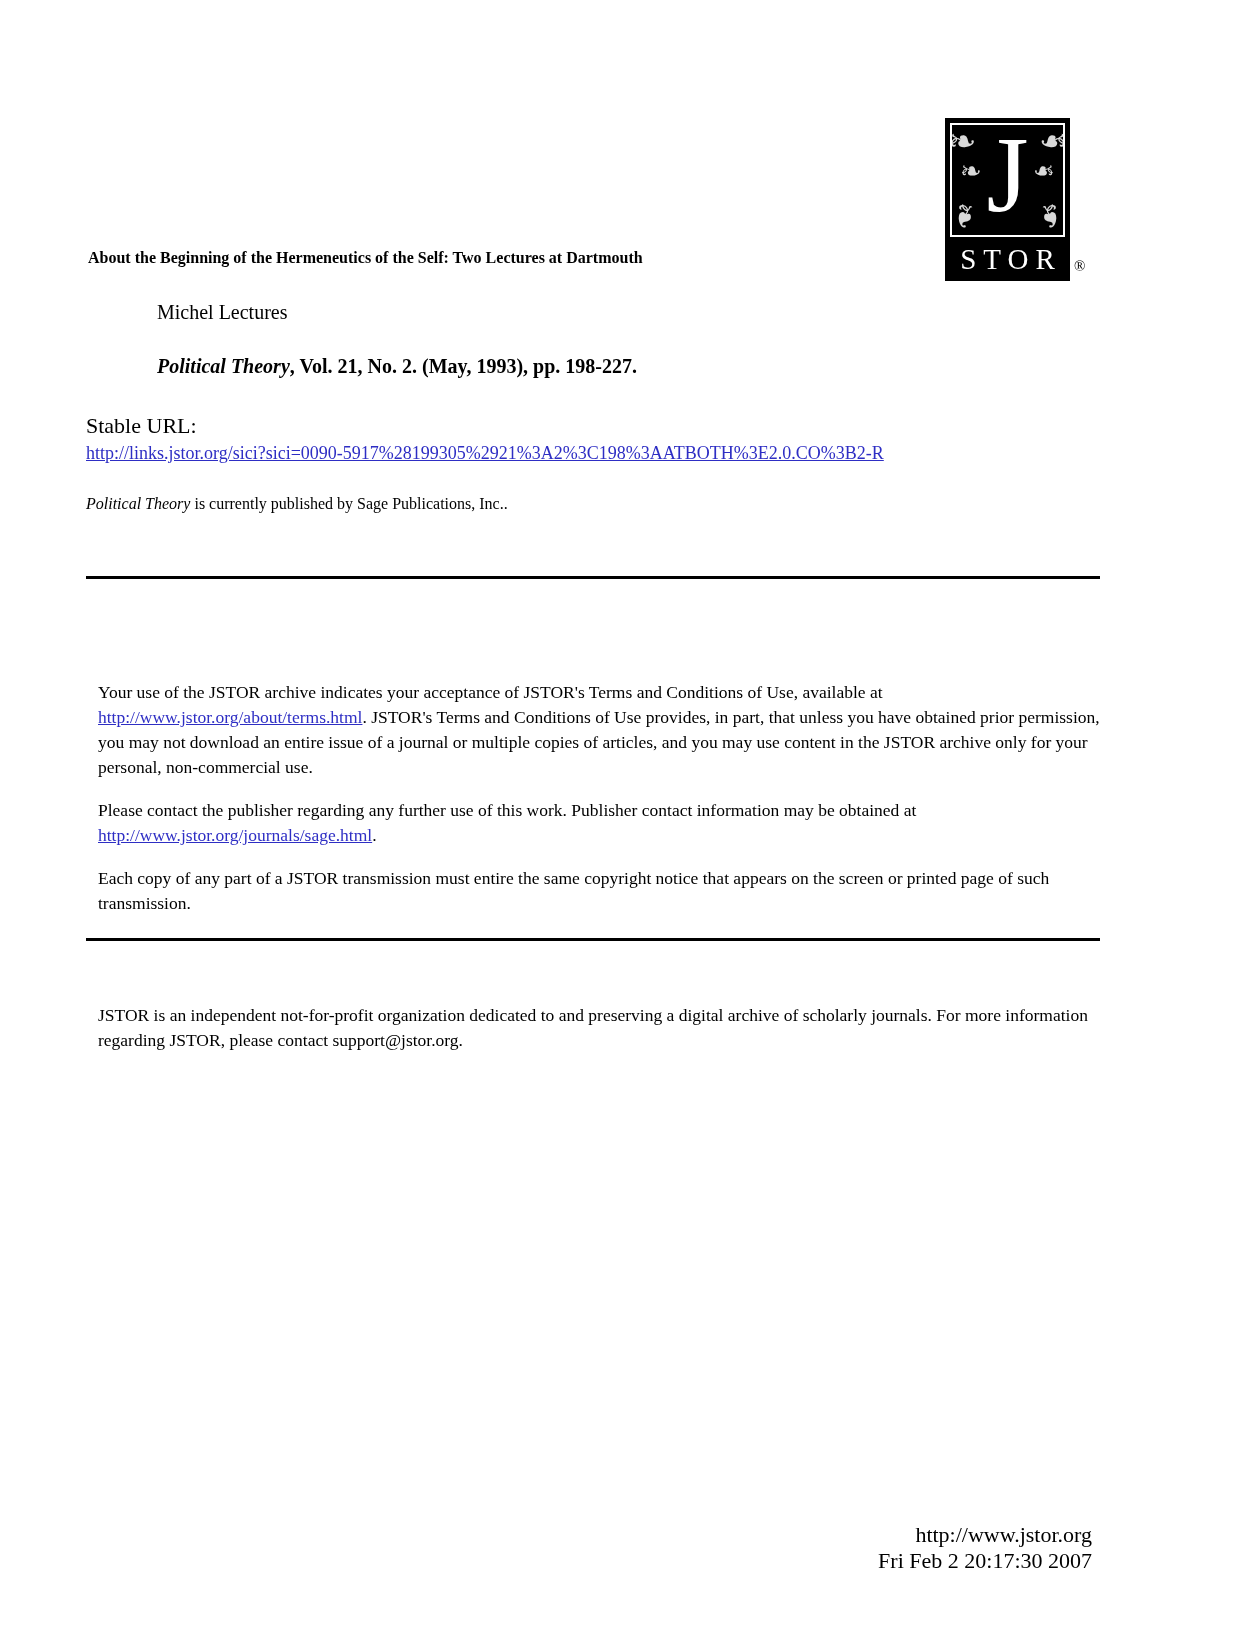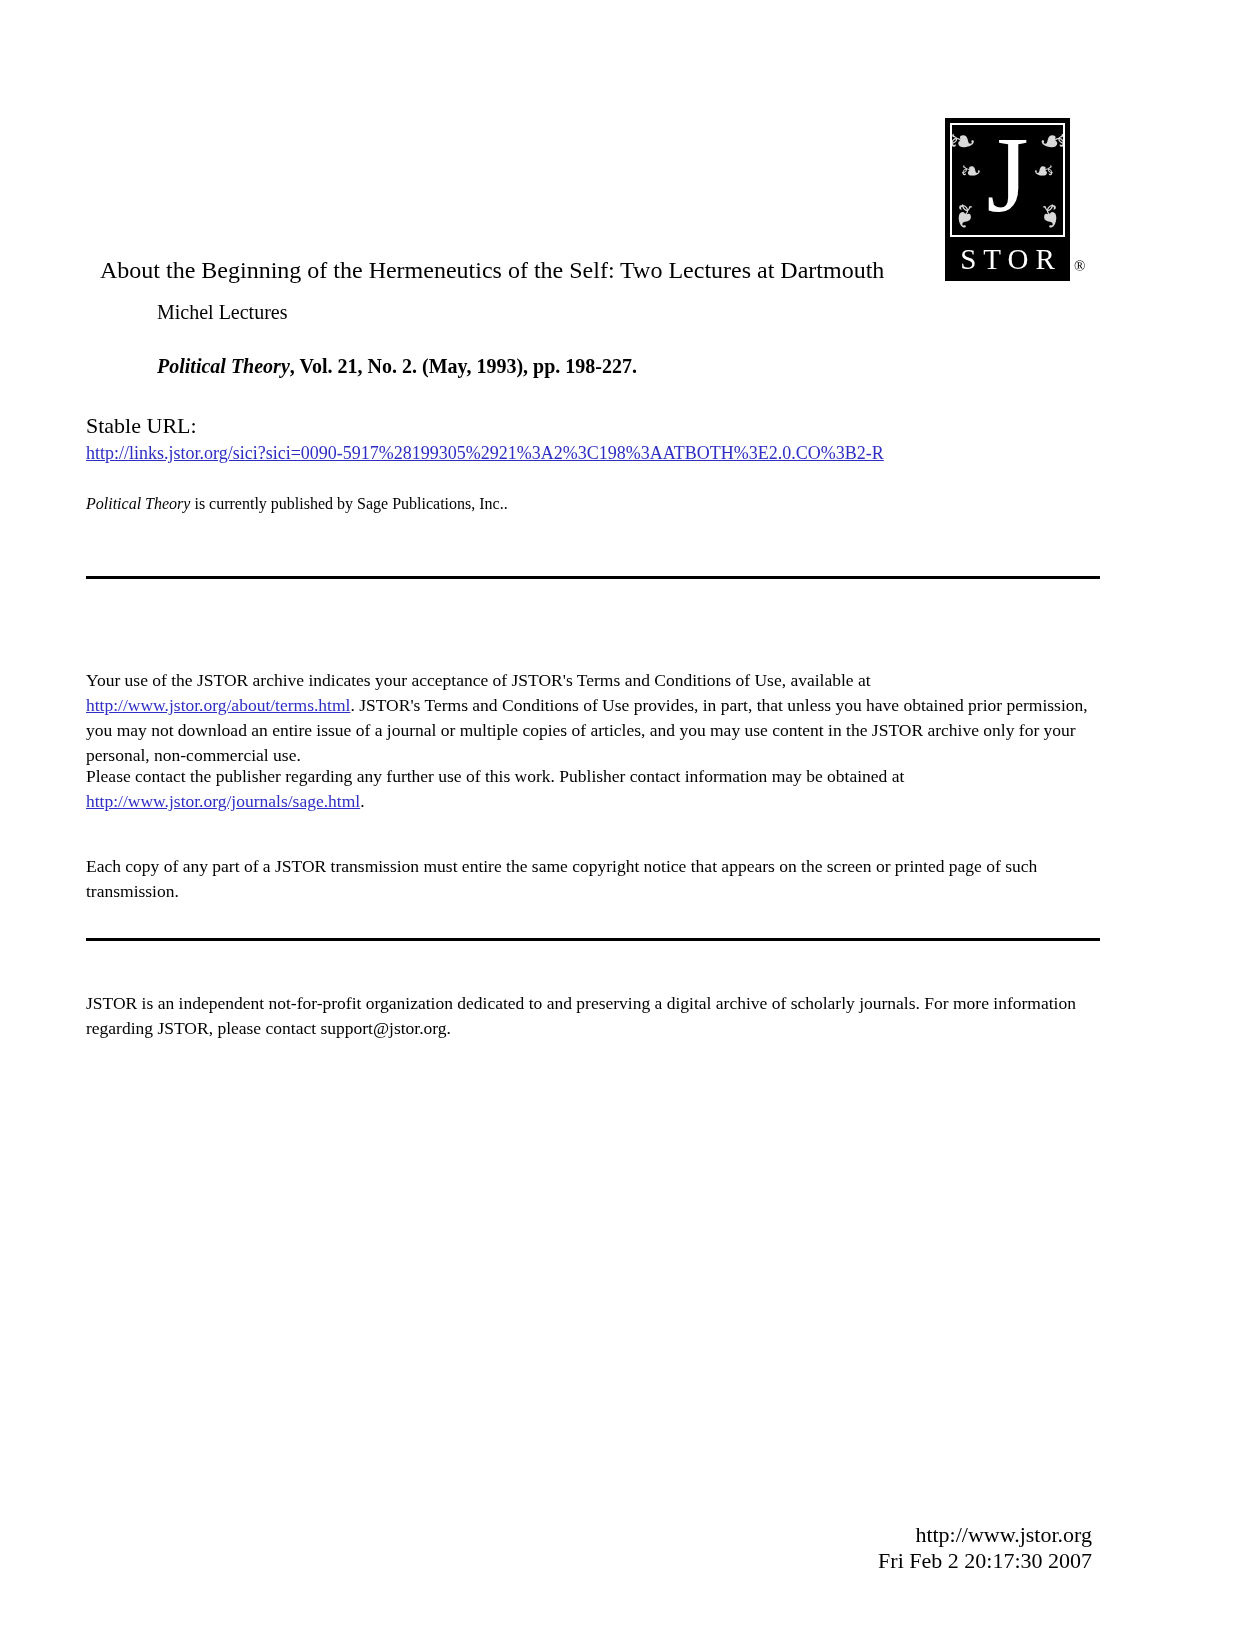--- a/index.html
+++ b/index.html
@@ -46,22 +46,22 @@
     font-family: "Liberation Serif", serif;
   }
   .reg {
     position: absolute; left: 1074px; top: 258px;
     font-size: 15px;
   }
 
   
   .title {
     position: absolute; left: 84px; top: 241px; width: 860px;
-    margin: 16px;
-    font-size: 24px; font-weight: normal; line-height: 26px;
+    margin: 4px;
+    font-size: 16px; font-weight: bold; line-height: 26px;
     white-space: nowrap;
   }
   .author {
     position: absolute; left: 157px; top: 301px;
     font-size: 20px;
   }
   .journal {
     position: absolute; left: 157px; top: 355px;
     font-size: 20px;
     font-weight: bold;
@@ -89,25 +89,25 @@
 
   .rule {
     position: absolute; left: 86px; width: 1014px; height: 3px;
     background: #000;
   }
   .rule1 { top: 576px; }
   .rule2 { top: 938px; }
 
   .body {
     position: absolute; left: 86px; width: 1008px;
-    margin: 0;
+    margin: 12px;
     font-size: 17.5px; line-height: 25px;
   }
   .p1 { top: 668px; }
-  .p2 { top: 764px; font-family: Liberation Serif, serif; }
+  .p2 { top: 786px; font-family: Liberation Serif, serif; }
   .p3 { top: 854px; }
   .p4 { top: 991px; }
 
   .footer {
     position: absolute; right: 148px; top: 1522px;
     text-align: right;
     font-size: 22px; line-height: 26px;
   }
 </style>
 </head>

